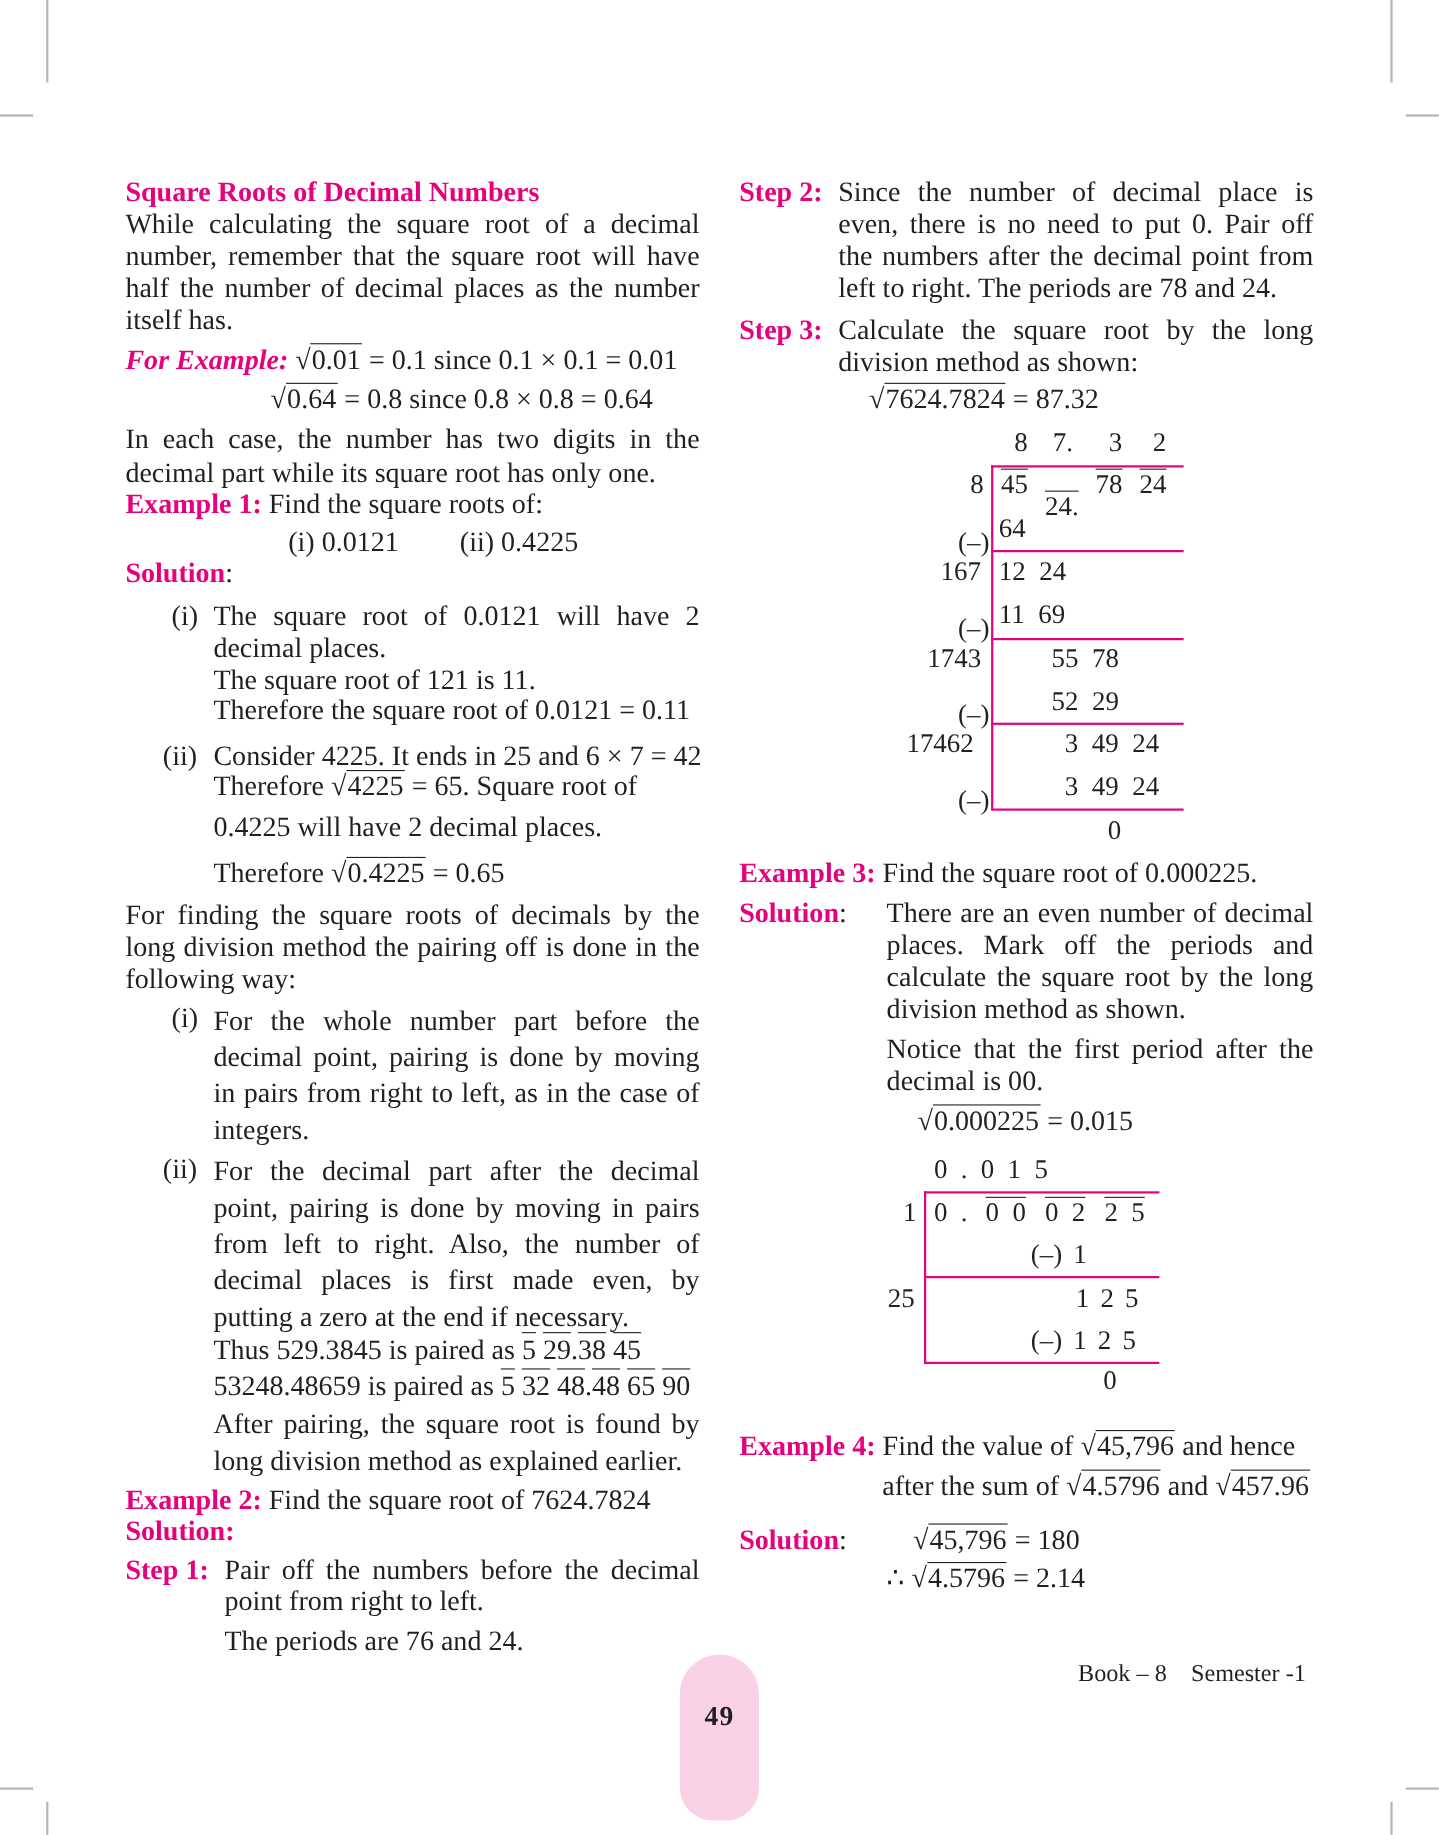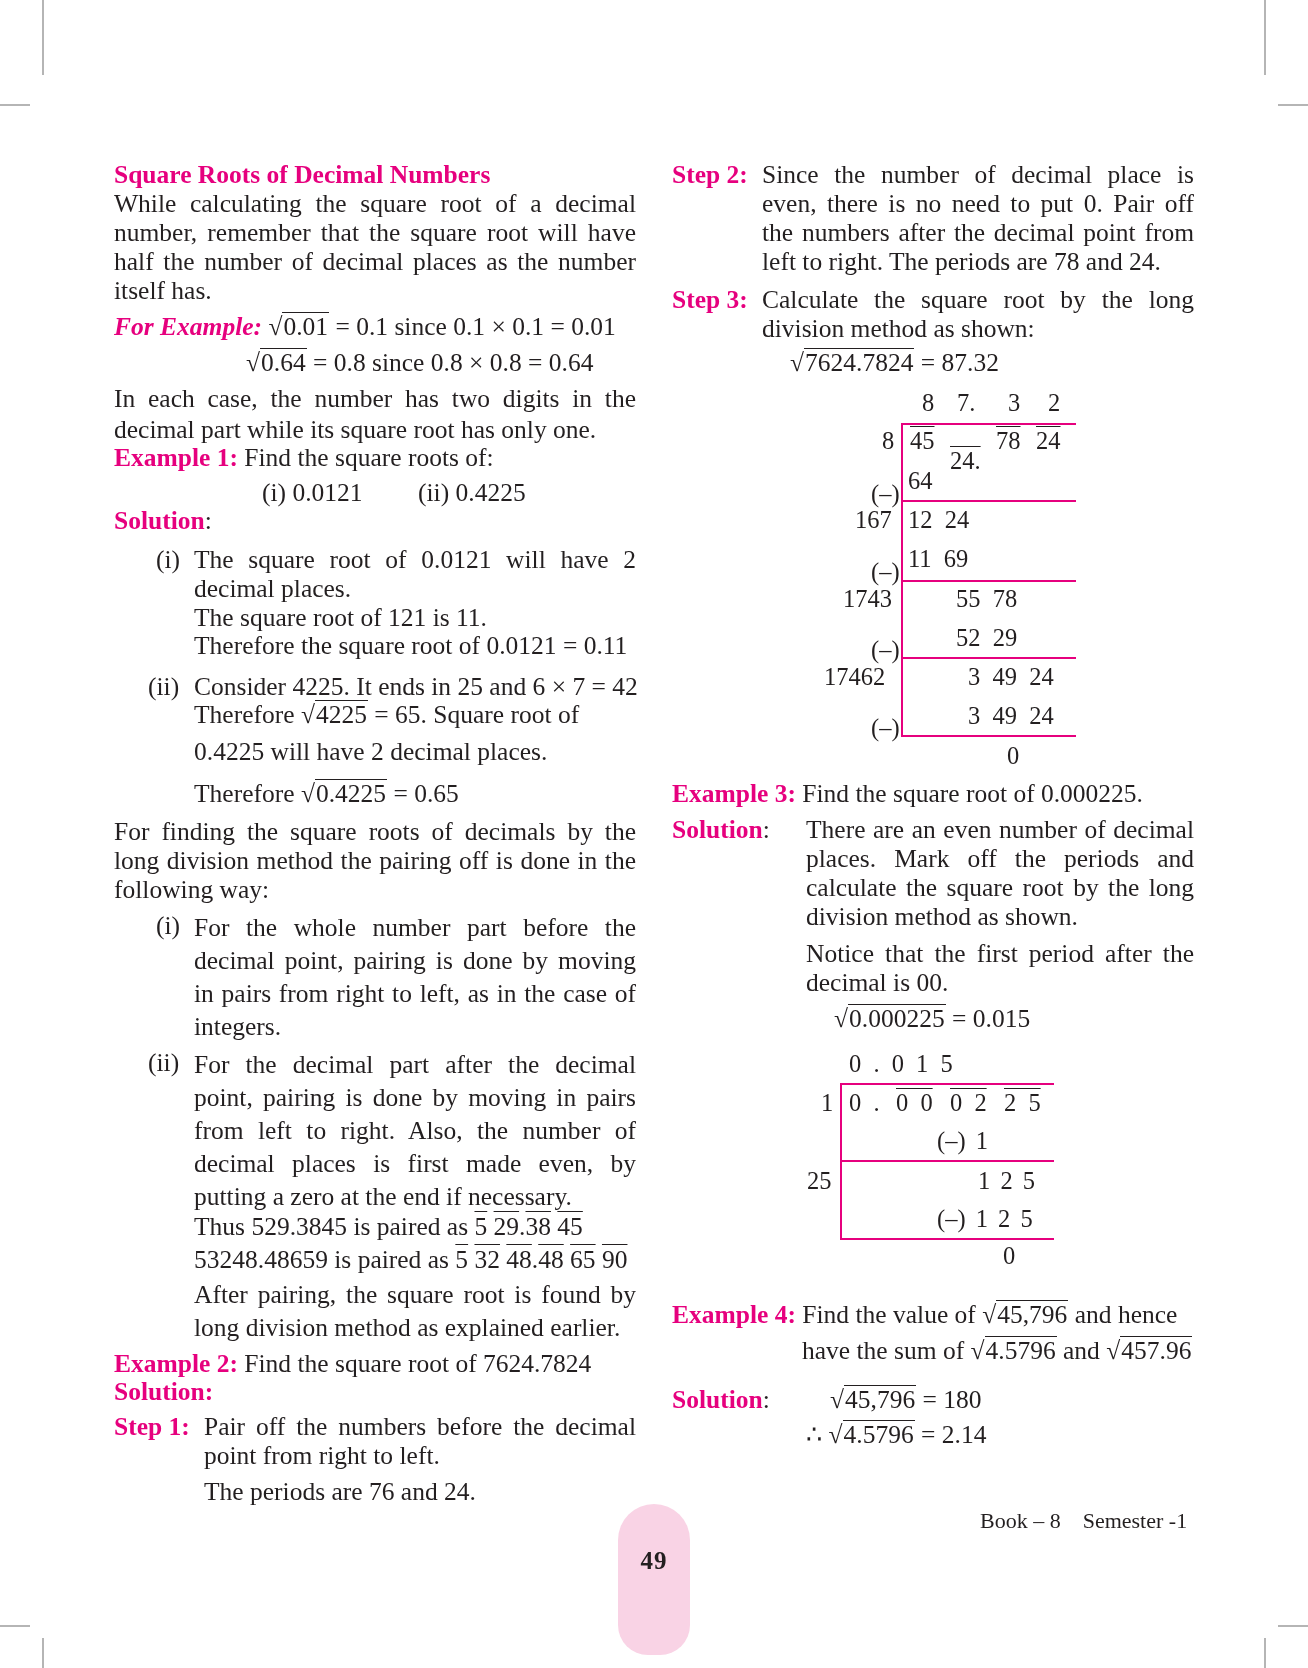--- a/index.html
+++ b/index.html
@@ -185,21 +185,21 @@
   <div class="div-line-h" style="left:840px;top:1238px;width:214px;"></div>
 
   <span class="num" style="left:1003px;top:1242px;">0</span>
 </div>
 
 <div class="abs txt" style="left:672px;top:1300px;white-space:nowrap;">
   <span class="mag">Example 4:</span>
   <span>Find the value of </span><span class="rad"><span class="sym">√</span><span class="arg">45,796</span></span><span> and hence</span>
 </div>
 <div class="abs txt" style="left:802px;top:1336px;white-space:nowrap;">
-  <span>have the sum of </span><span class="rad"><span class="sym">√</span><span class="arg">4.5796</span></span><span> and </span><span class="rad"><span class="sym">√</span><span class="arg">457.96</span></span>
+  <span>after the sum of </span><span class="rad"><span class="sym">√</span><span class="arg">4.5796</span></span><span> and </span><span class="rad"><span class="sym">√</span><span class="arg">457.96</span></span>
 </div>
 
 <div class="abs txt" style="left:672px;top:1385px;">
   <span class="mag">Solution</span><span>:</span>
 </div>
 <div class="abs txt" style="left:830px;top:1385px;white-space:nowrap;">
   <span class="rad"><span class="sym">√</span><span class="arg">45,796</span></span><span> = 180</span>
 </div>
 <div class="abs txt" style="left:806px;top:1420px;white-space:nowrap;">
   <span>∴ </span><span class="rad"><span class="sym">√</span><span class="arg">4.5796</span></span><span> = 2.14</span>

